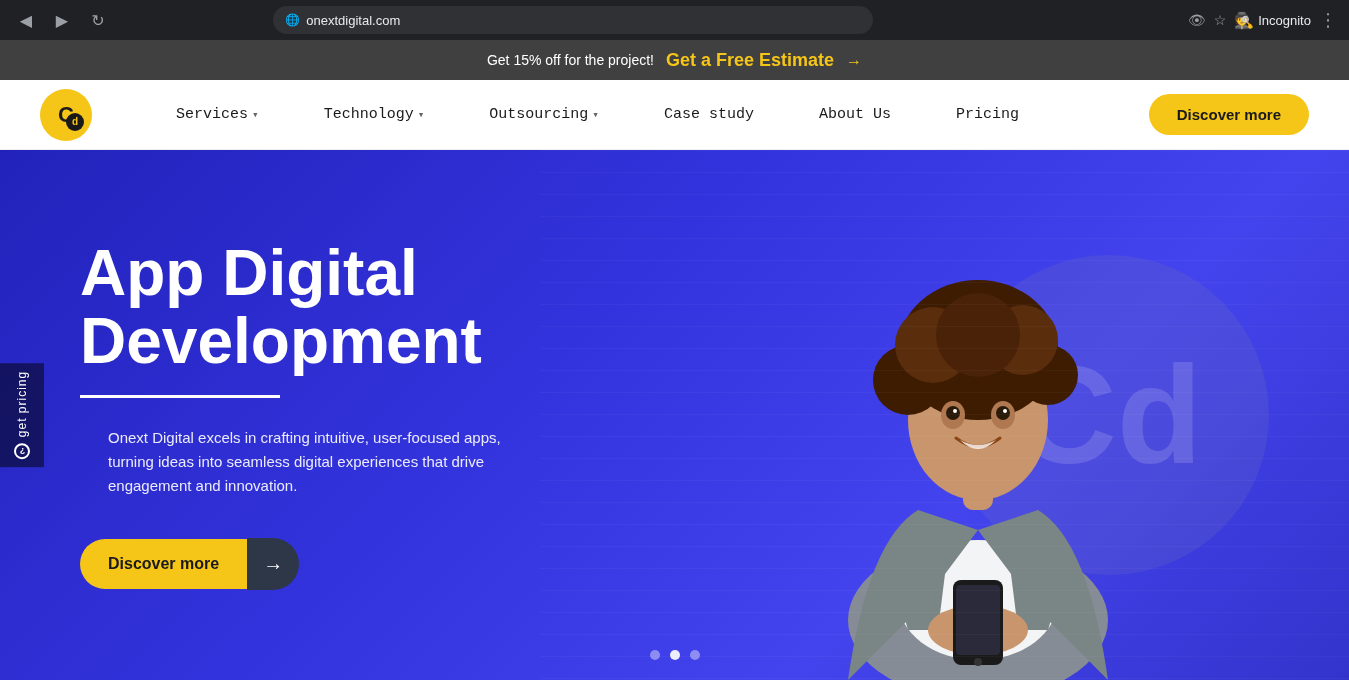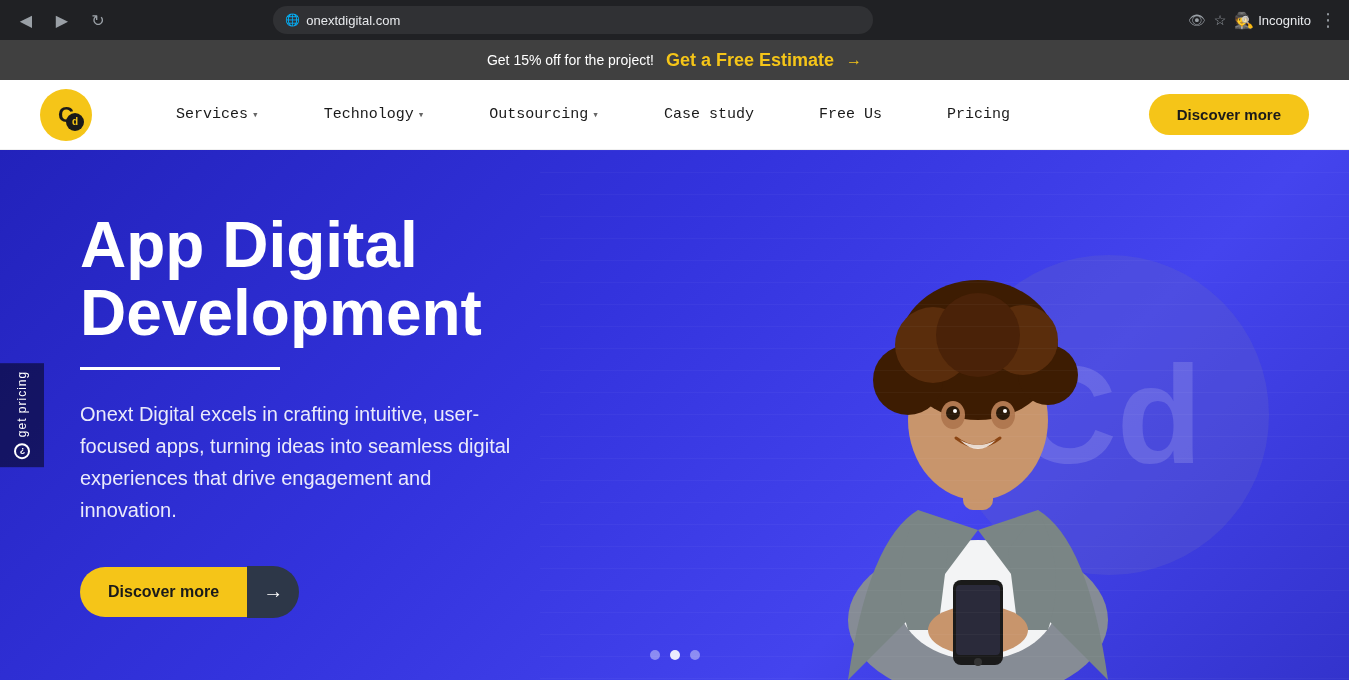--- a/index.html
+++ b/index.html
@@ -182,24 +182,25 @@
       margin-bottom: 20px;
     }
     .hero-divider {
       width: 200px;
       height: 3px;
       background: #ffffff;
       margin-bottom: 28px;
     }
     .hero-description {
       color: rgba(255,255,255,0.9);
-      font-size: 20px;
+      font-size: 15px;
       line-height: 1.6;
       max-width: 460px;
       margin-bottom: 40px;
+      margin-left: 28px;
     }
     .hero-cta-group {
       display: flex;
       align-items: center;
       gap: 0;
     }
     .hero-discover-btn {
       background: #f5c518;
       color: #1a1a1a;
       border: none;
@@ -339,21 +340,21 @@
         <span class="nav-chevron">▾</span>
       </div>
       <div class="nav-item">
         <span>Outsourcing</span>
         <span class="nav-chevron">▾</span>
       </div>
       <div class="nav-item">
         <span>Case study</span>
       </div>
       <div class="nav-item">
-        <span>Free Us</span>
+        <span>About Us</span>
       </div>
       <div class="nav-item">
         <span>Pricing</span>
       </div>
     </div>
 
     <button class="nav-cta">Discover more</button>
   </div>
 </nav>
 

